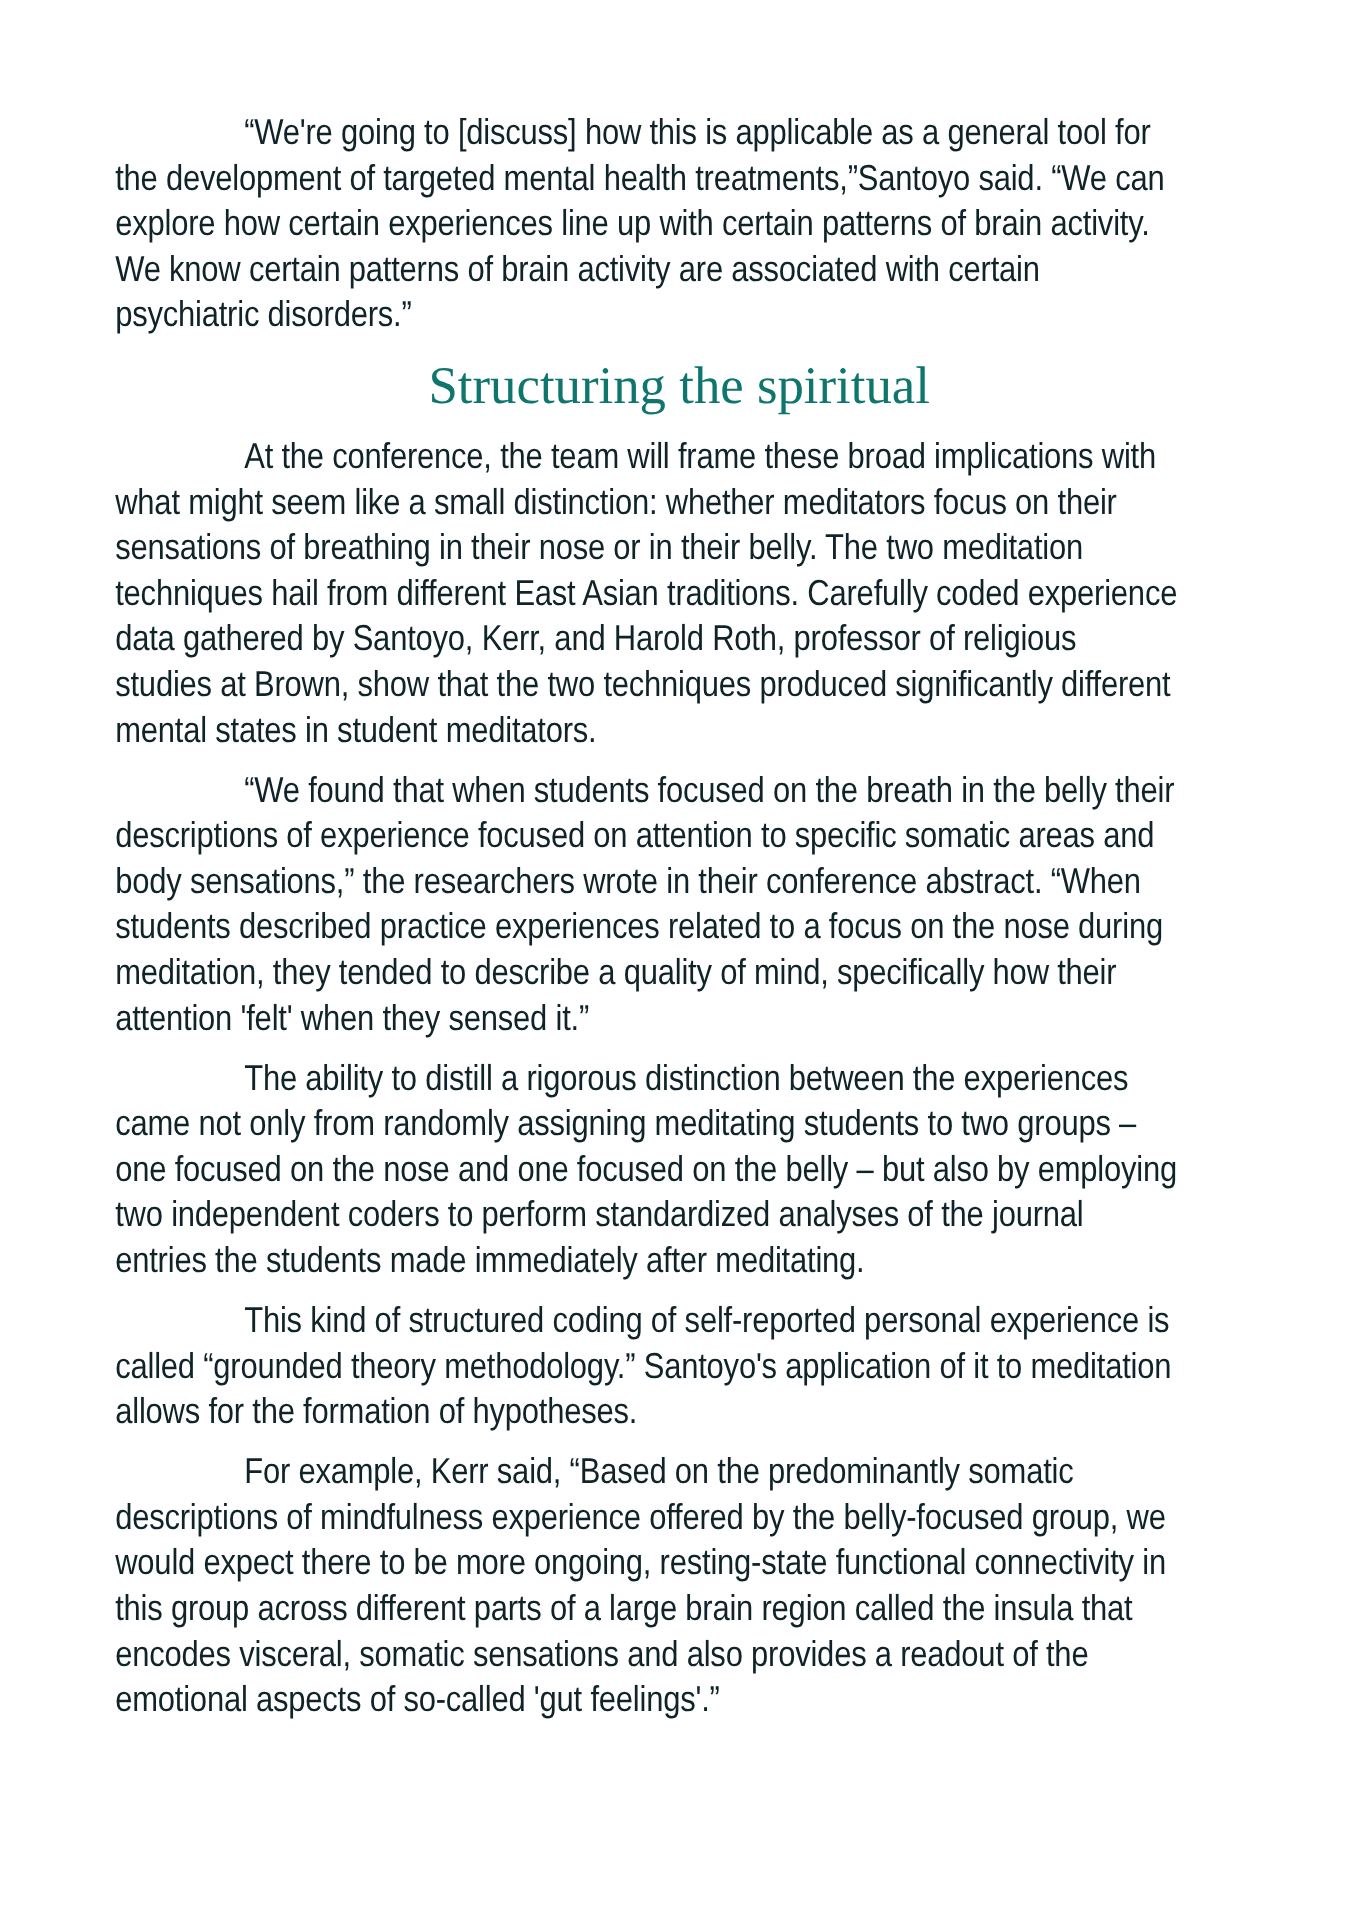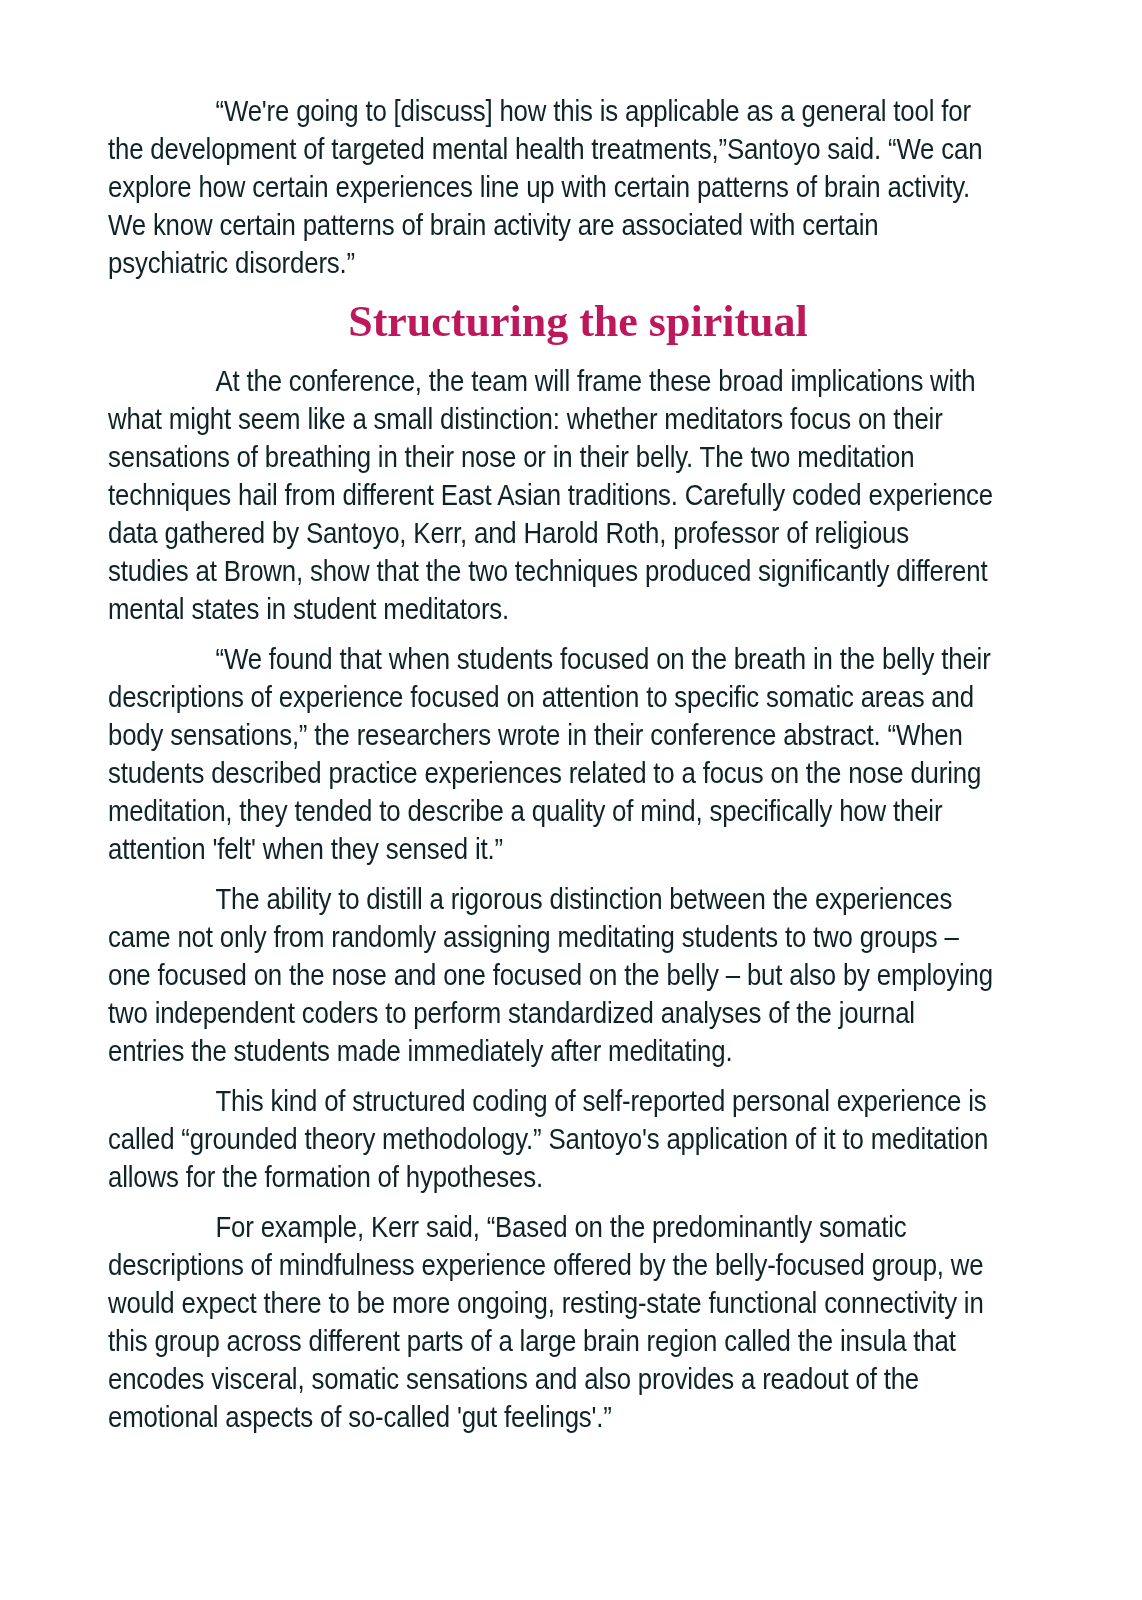--- a/index.html
+++ b/index.html
@@ -8,21 +8,21 @@
       background: #ffffff;
     }
     body {
       width: 1142px;
       height: 1600px;
       position: relative;
       overflow: hidden;
     }
     .page {
       position: absolute;
-      left: 108px;
+      left: 96px;
       top: 92px;
       width: 960px;
       color: #0f2329;
     }
     .para {
       font-family: "Liberation Sans", sans-serif;
       font-size: 30px;
       line-height: 38px;
       margin: 0 0 12px 0;
       transform: scaleX(0.86);
@@ -34,25 +34,25 @@
     .para .line {
       display: block;
       height: 38px;
     }
     .para .line.first {
       padding-left: 125px;
     }
     .heading {
       font-family: "Liberation Serif", serif;
       font-size: 44px;
-      font-weight: bold;
+      font-weight: normal;
       text-align: center;
       margin: 12px 0 12px 0;
       line-height: 56px;
-      color: #be185d;
+      color: #0f766e;
       width: 940px;
     }
   </style>
 </head>
 <body>
 
 <div class="page">
   <div id="before-heading">
       <div class="para">
         <span class="line first">“We're going to [discuss] how this is applicable as a general tool for</span>

